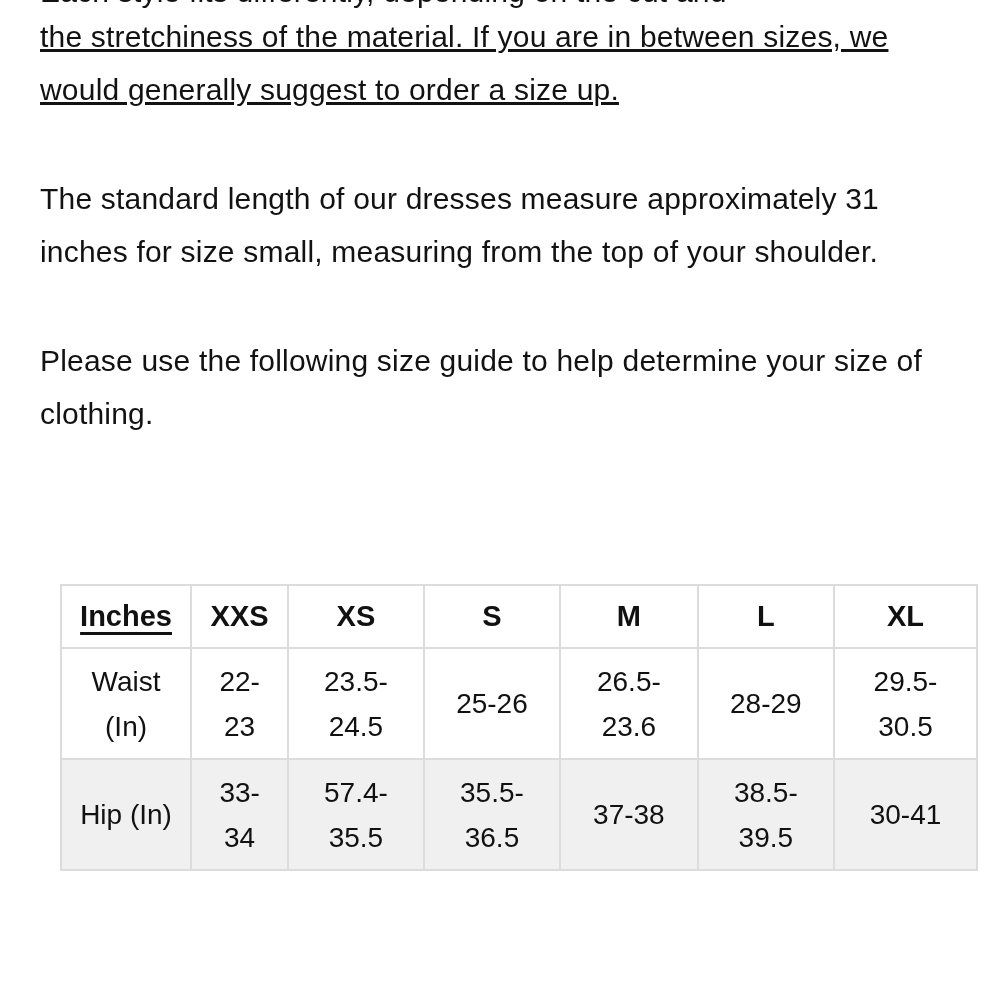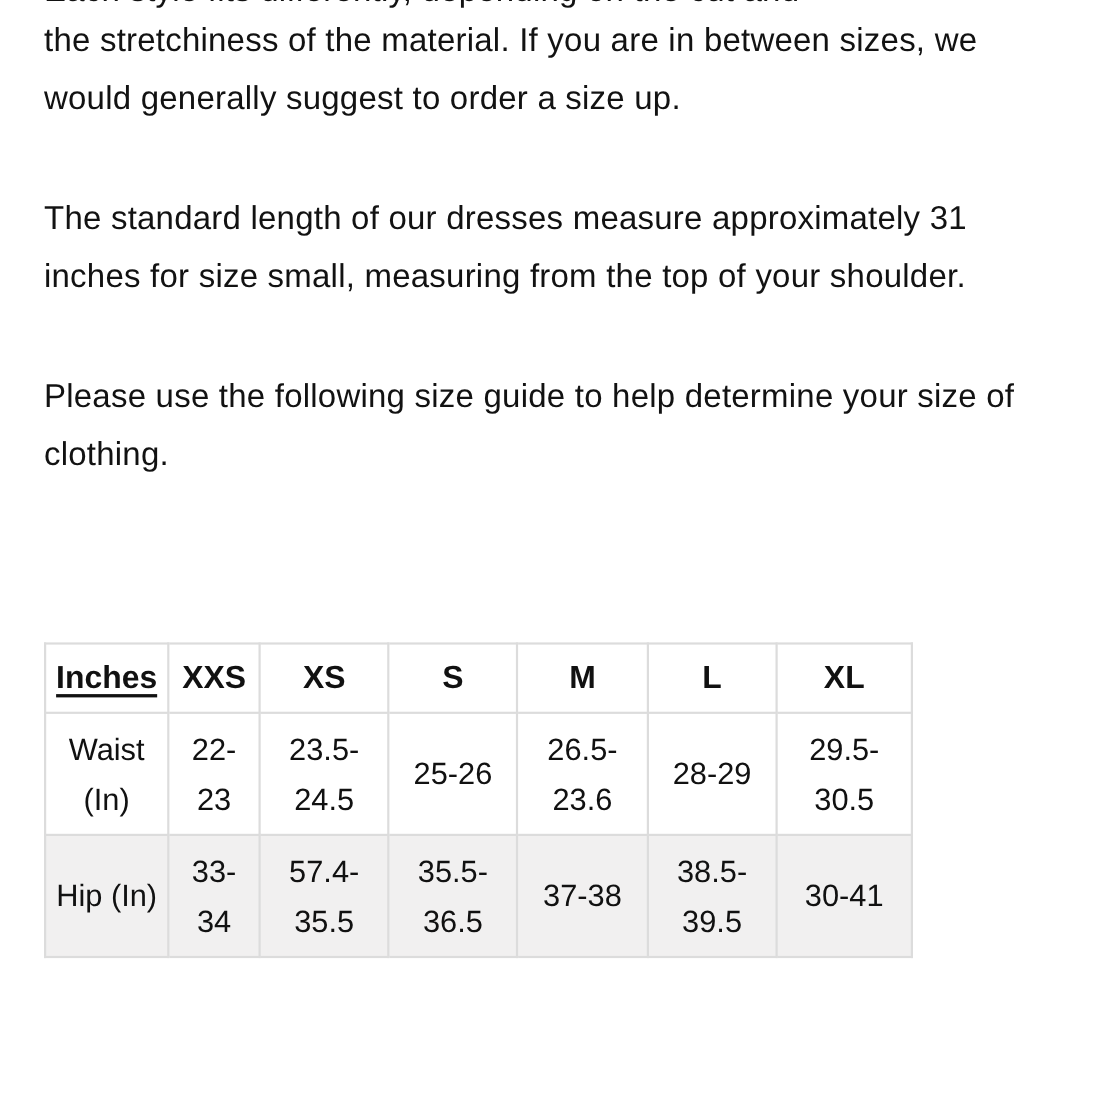--- a/index.html
+++ b/index.html
@@ -32,26 +32,28 @@
   }
   .para {
     font-size: 30px;
     line-height: 53px;
     margin: 56px 0;
     white-space: pre-line;
     letter-spacing: 0.2px;
   }
   .para.first {
     margin-top: 0;
+    text-decoration: underline;
   }
   table.size-guide {
     border-collapse: collapse;
     table-layout: fixed;
-    width: 790px;
+    width: 918px;
     margin-top: 144px;
+    margin-left: 20px;
   }
   table.size-guide th,
   table.size-guide td {
     border: 2px solid var(--border, #dcdcdc);
     text-align: center;
     vertical-align: middle;
     white-space: pre-line;
     padding: 0;
     background: var(--header-bg, #ffffff);
   }

